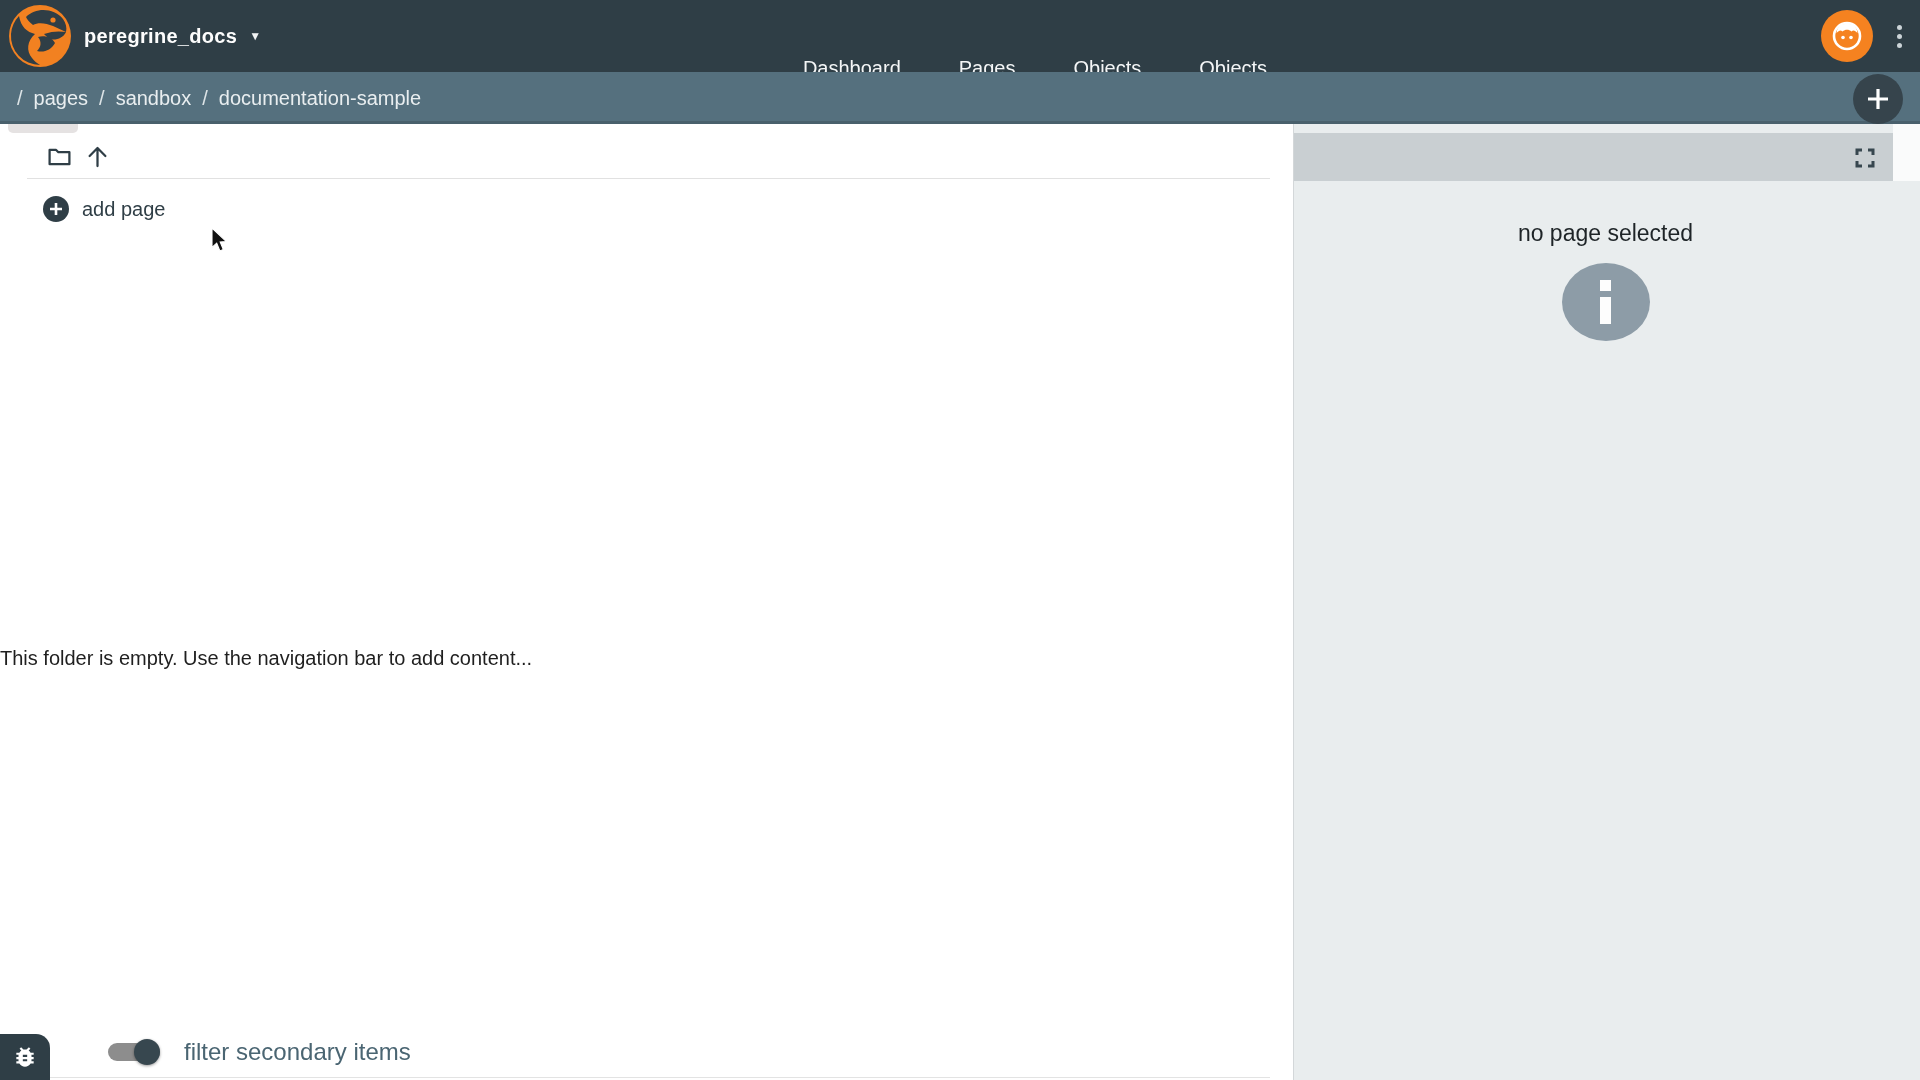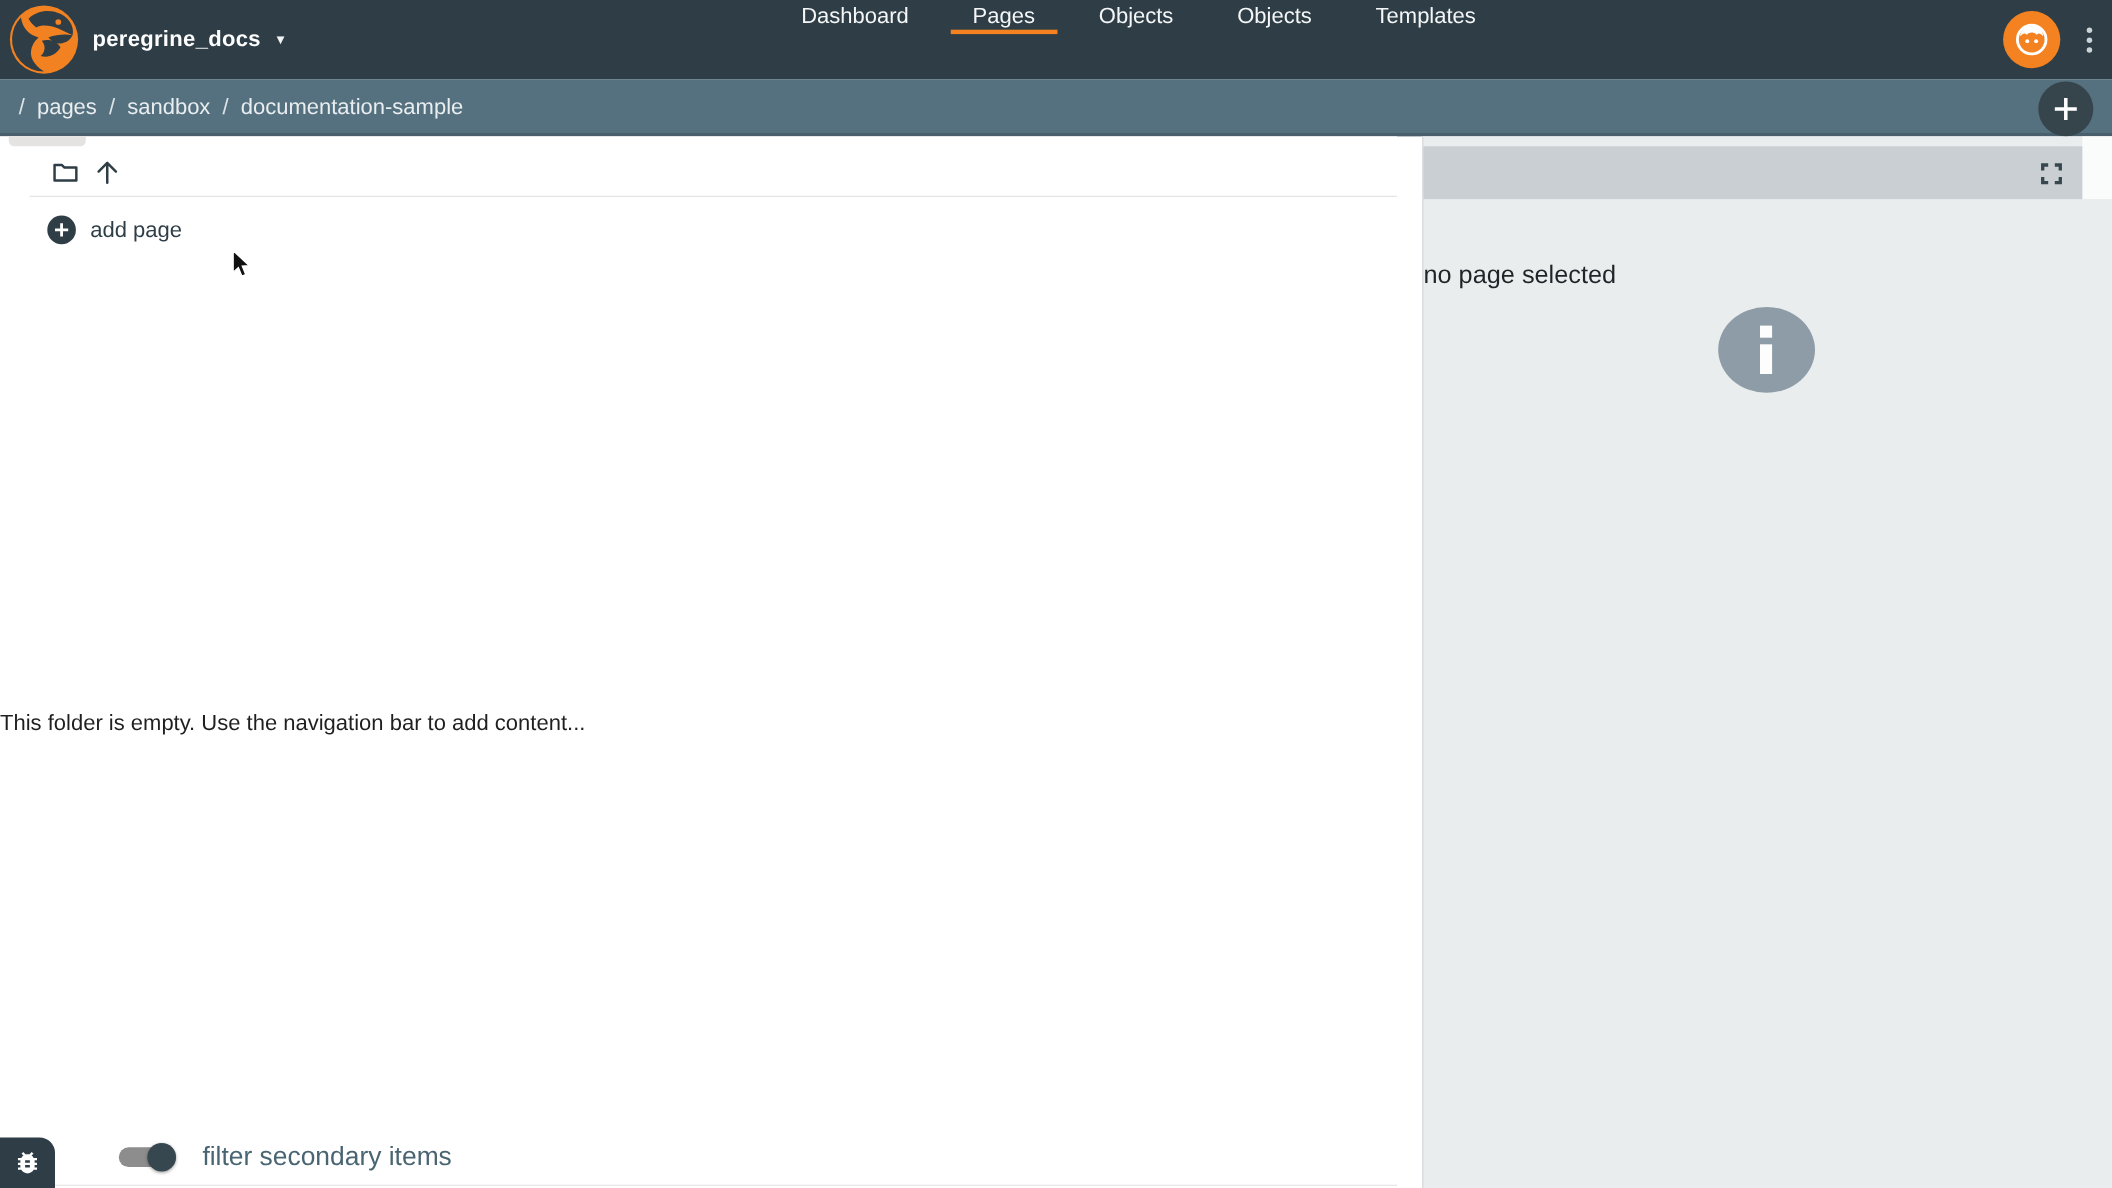--- a/index.html
+++ b/index.html
@@ -10,21 +10,21 @@
   .navbar {
     position: relative; height: 72px; background: #2f3e46;
     display: flex; align-items: center; color: #fff;
   }
   .logo-wrap { position: absolute; left: 8px; top: 4px; width: 64px; height: 64px; cursor: pointer; }
   .tenant { position: absolute; left: 84px; top: 0; height: 72px; display: flex; align-items: center; cursor: pointer; }
   .tenant-name { font-size: 20px; font-weight: bold; letter-spacing: .3px; color: #fdfdfd; }
   .tenant-caret { font-size: 12px; margin-left: 12px; color: #f2f4f5; }
   .nav-tabs {
     position: absolute; left: 50%; top: 0; transform: translateX(calc(-50% + 75px));
-    height: 84px; display: flex; align-items: flex-start;
+    height: 84px; display: flex; align-items: flex-end;
   }
   .nav-tab {
     display: flex; align-items: center; padding: 0 20px; margin: 0 9px;
     font-size: 20px; color: #f4f6f7; cursor: pointer; border-bottom: 4px solid transparent;
     padding-top: 4px;
   }
   .nav-tab.active { border-bottom-color: #f58220; }
   .navbar-right { position: absolute; right: 14px; top: 0; height: 72px; display: flex; align-items: center; gap: 20px; }
   .avatar {
     width: 52px; height: 52px; border-radius: 50%; background: #f58220;
@@ -83,21 +83,21 @@
 
   .right-panel { position: relative; flex: 1; background: #e9edee; border-left: 1px solid #d3d7d9; }
   .scroll-strip { position: absolute; right: 0; top: 0; width: 27px; height: 57px; background: #fafbfb; }
   .panel-header {
     position: absolute; left: 0; right: 27px; top: 9px; height: 48px; background: #c9cfd2;
   }
   .fullscreen-btn {
     position: absolute; right: 15px; top: 12px; width: 26px; height: 26px;
     display: flex; align-items: center; justify-content: center; cursor: pointer;
   }
-  .panel-placeholder { position: absolute; top: 112px; left: 0; width: 623px; }
+  .panel-placeholder { position: absolute; top: 96px; left: 0; width: 623px; text-align: center; }
   .placeholder-title { font-size: 23px; color: #1e2427; }
   .info-circle {
     width: 88px; height: 78px; border-radius: 50%; background: #8d9ca7;
     margin: 16px auto 0; display: flex; flex-direction: column; align-items: center; justify-content: center; gap: 6px;
   }
   .info-dot { width: 11px; height: 11px; background: #fdfdfd; }
   .info-bar { width: 11px; height: 27px; background: #fdfdfd; }
 </style>
 </head>
 <body>
@@ -116,21 +116,20 @@
   <div class="tenant">
     <span class="tenant-name">peregrine_docs</span>
     <span class="tenant-caret">▼</span>
   </div>
 
   <nav class="nav-tabs">
     <div class="nav-tab">Dashboard</div>
     <div class="nav-tab active">Pages</div>
     <div class="nav-tab">Objects</div>
     <div class="nav-tab">Objects</div>
-    <div class="nav-tab">Templates</div>
   </nav>
 
   <div class="navbar-right">
     <div class="avatar">
       <svg width="34" height="34" viewBox="0 0 34 34">
         <circle cx="17" cy="17" r="13" fill="none" stroke="#ffffff" stroke-width="2.6"></circle>
         <path d="M6.5 14 C7 8 11 4.8 17 4.8 C23 4.8 27 8 27.5 14 C25 11.5 23.5 10.5 21.5 12.5 C19 10 15 10 12.5 12.5 C10.5 10.5 9 11.5 6.5 14 Z" fill="#ffffff"></path>
         <circle cx="13" cy="18.5" r="1.8" fill="#ffffff"></circle>
         <circle cx="21" cy="18.5" r="1.8" fill="#ffffff"></circle>
       </svg>

